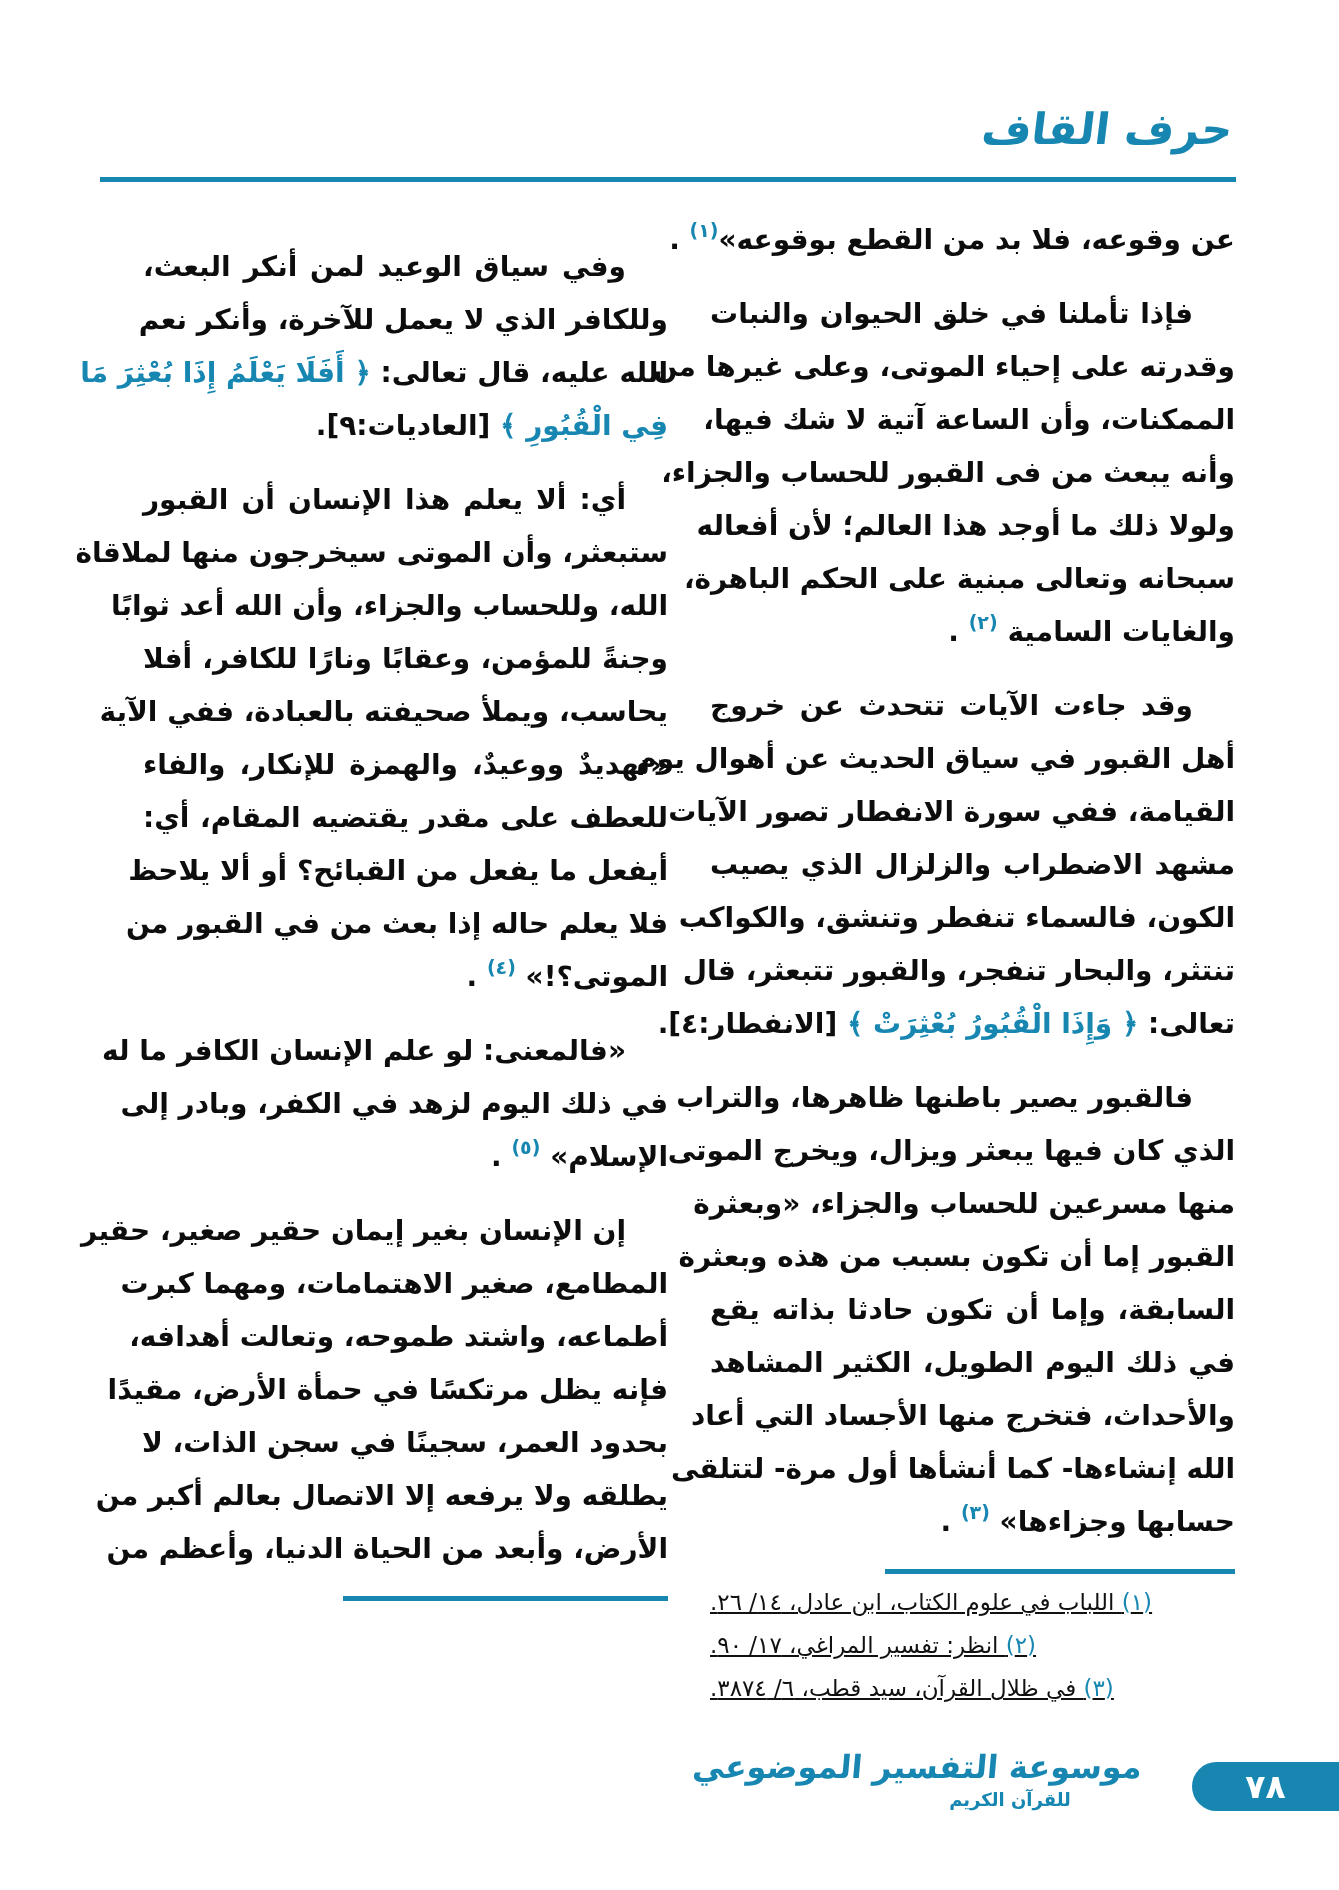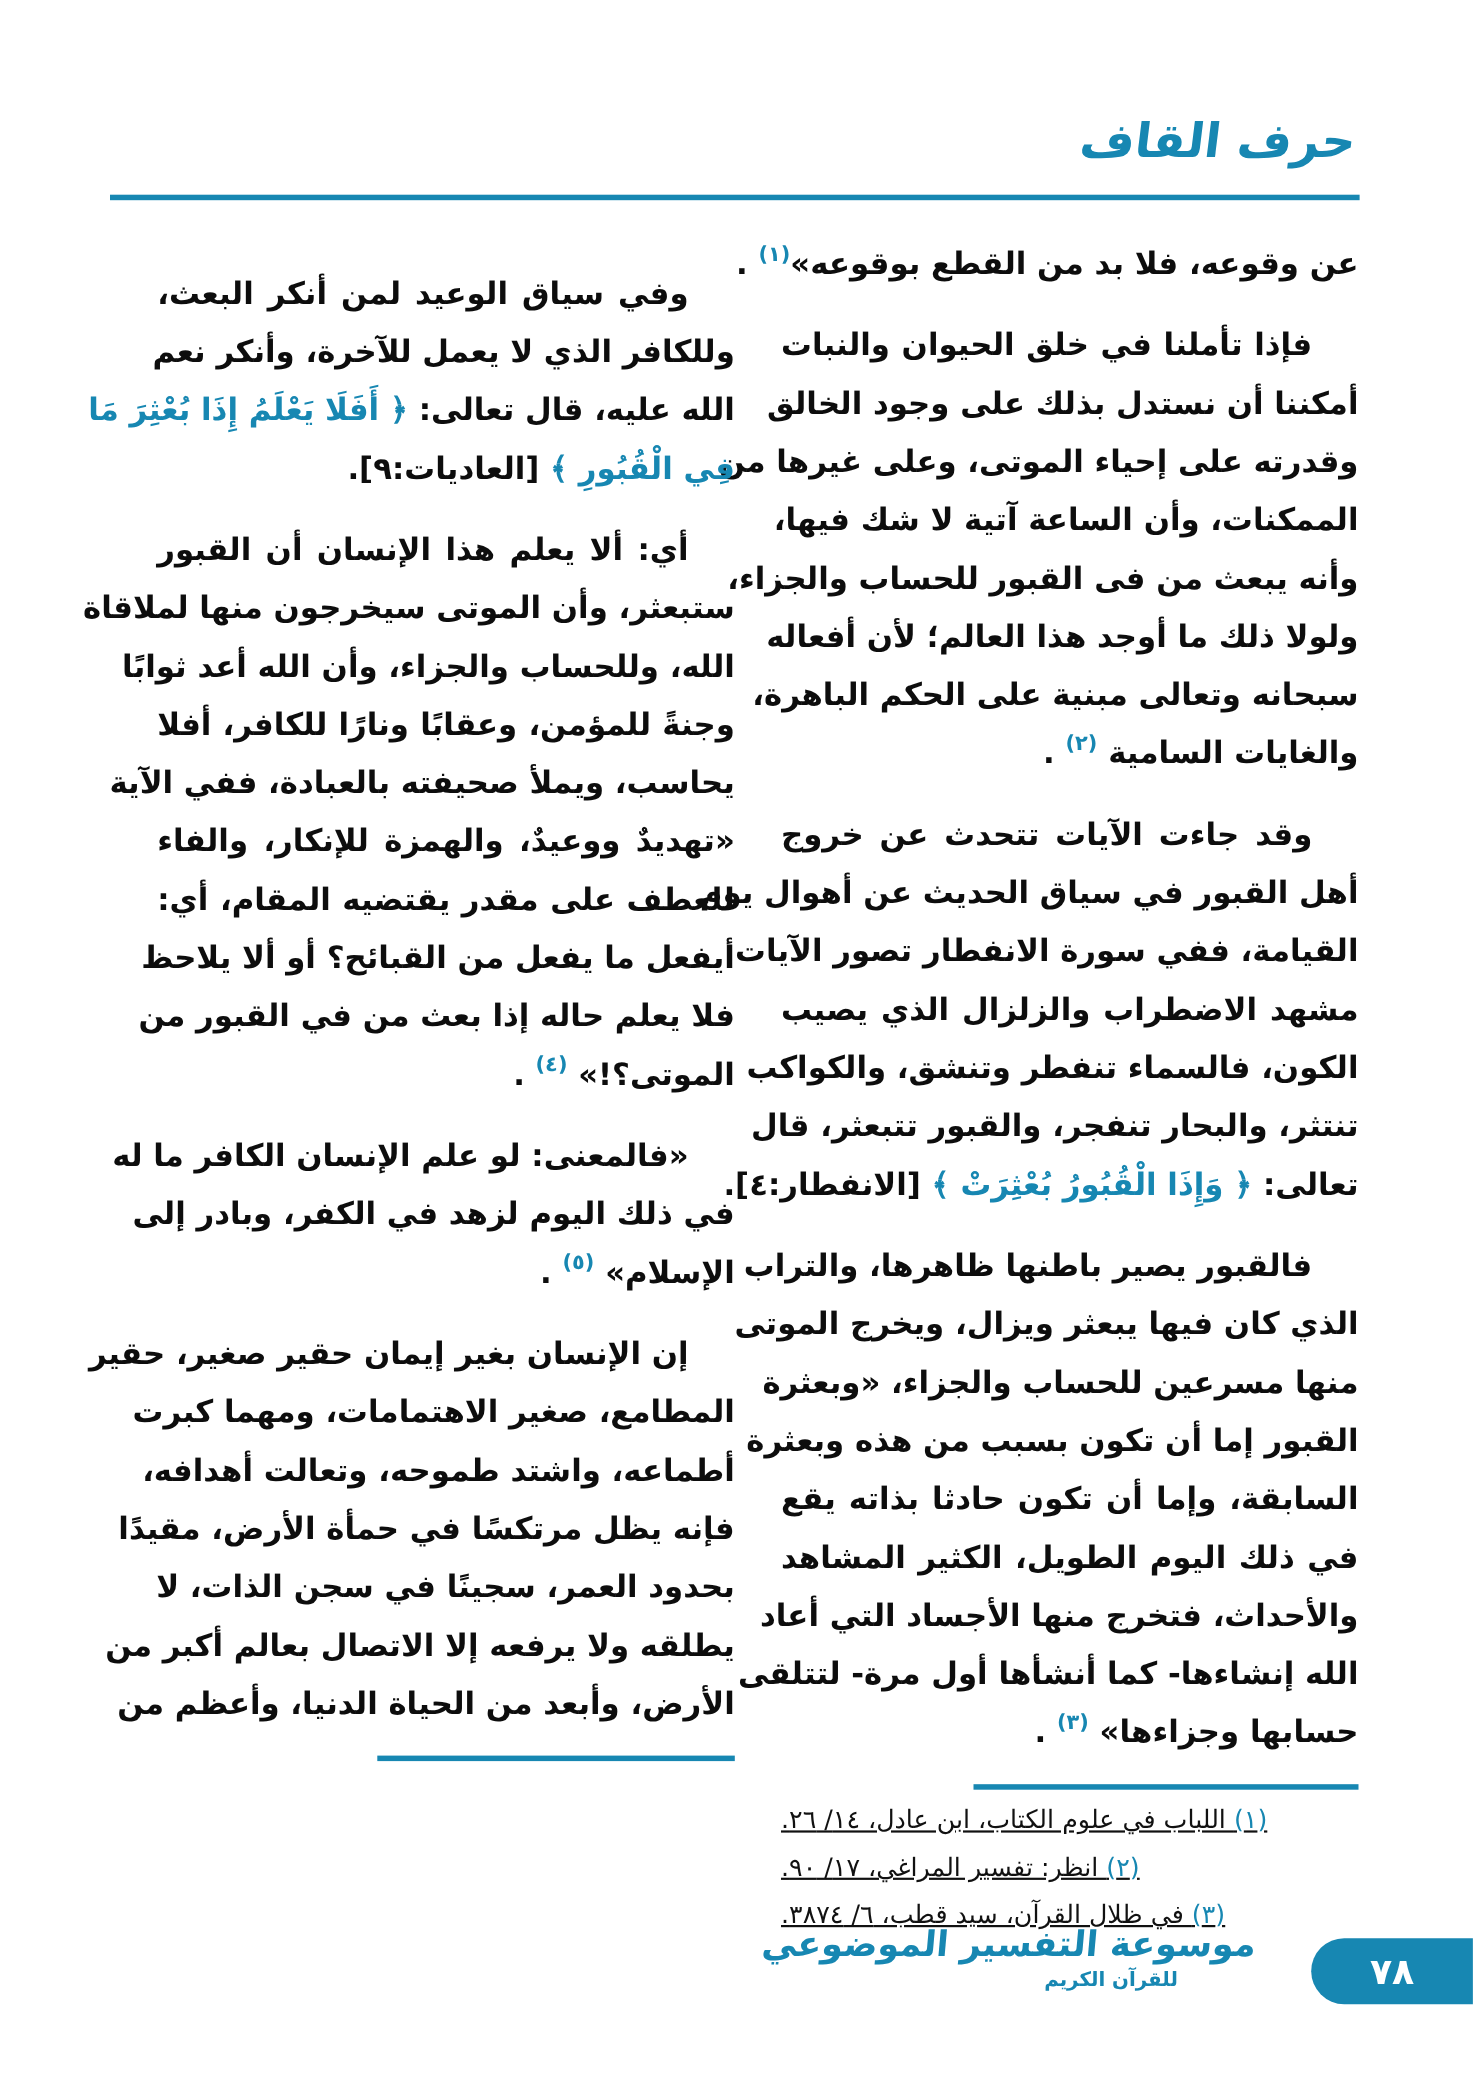--- a/index.html
+++ b/index.html
@@ -34,40 +34,39 @@
   .fn-lines{margin-top:7px;font-weight:normal;font-size:23px;color:#111;}
   .fn-line{line-height:43px;text-align:left;white-space:nowrap;text-decoration:underline;}
   .fnmark{color:#1787b2;}
 
   
   .footer-logo{position:absolute;top:1748px;left:878px;width:264px;
     text-align:center;color:#1787b2;}
   .logo-main{font-size:32px;font-weight:bold;letter-spacing:-3px;
     transform:skewX(-5deg);white-space:nowrap;}
   .logo-sub{font-size:18px;font-weight:bold;margin-top:3px;letter-spacing:-1px;}
-  .page-badge{position:absolute;top:1762px;right:0;width:147px;height:60px;
+  .page-badge{position:absolute;top:1762px;right:0;width:147px;height:49px;
     background:#1787b2;border-radius:34px 0 0 34px;display:flex;
     align-items:center;justify-content:center;}
   .page-badge span{color:#ffffff;font-size:33px;font-weight:bold;}
 </style>
 </head>
 <body>
 
 <div class="page">
 
   <div class="header-title">حرف القاف</div>
   <div class="header-rule"></div>
 
   <div class="col col-right" id="col-right">
       <div class="para">
         <div class="line noj"><span>عن وقوعه، فلا بد من القطع بوقوعه»</span><sup class="fnref">(١)</sup><span> .</span></div>
       </div>
       <div class="para indent">
         <div class="line"><span>فإذا تأملنا في خلق الحيوان والنبات</span></div>
-        <div class="line"><span>أمكننا أن نستدل بذلك على وجود الخالق</span></div>
         <div class="line"><span>وقدرته على إحياء الموتى، وعلى غيرها من</span></div>
         <div class="line"><span>الممكنات، وأن الساعة آتية لا شك فيها،</span></div>
         <div class="line"><span>وأنه يبعث من فى القبور للحساب والجزاء،</span></div>
         <div class="line"><span>ولولا ذلك ما أوجد هذا العالم؛ لأن أفعاله</span></div>
         <div class="line"><span>سبحانه وتعالى مبنية على الحكم الباهرة،</span></div>
         <div class="line noj"><span>والغايات السامية </span><sup class="fnref">(٢)</sup><span> .</span></div>
       </div>
       <div class="para indent">
         <div class="line"><span>وقد جاءت الآيات تتحدث عن خروج</span></div>
         <div class="line"><span>أهل القبور في سياق الحديث عن أهوال يوم</span></div>

